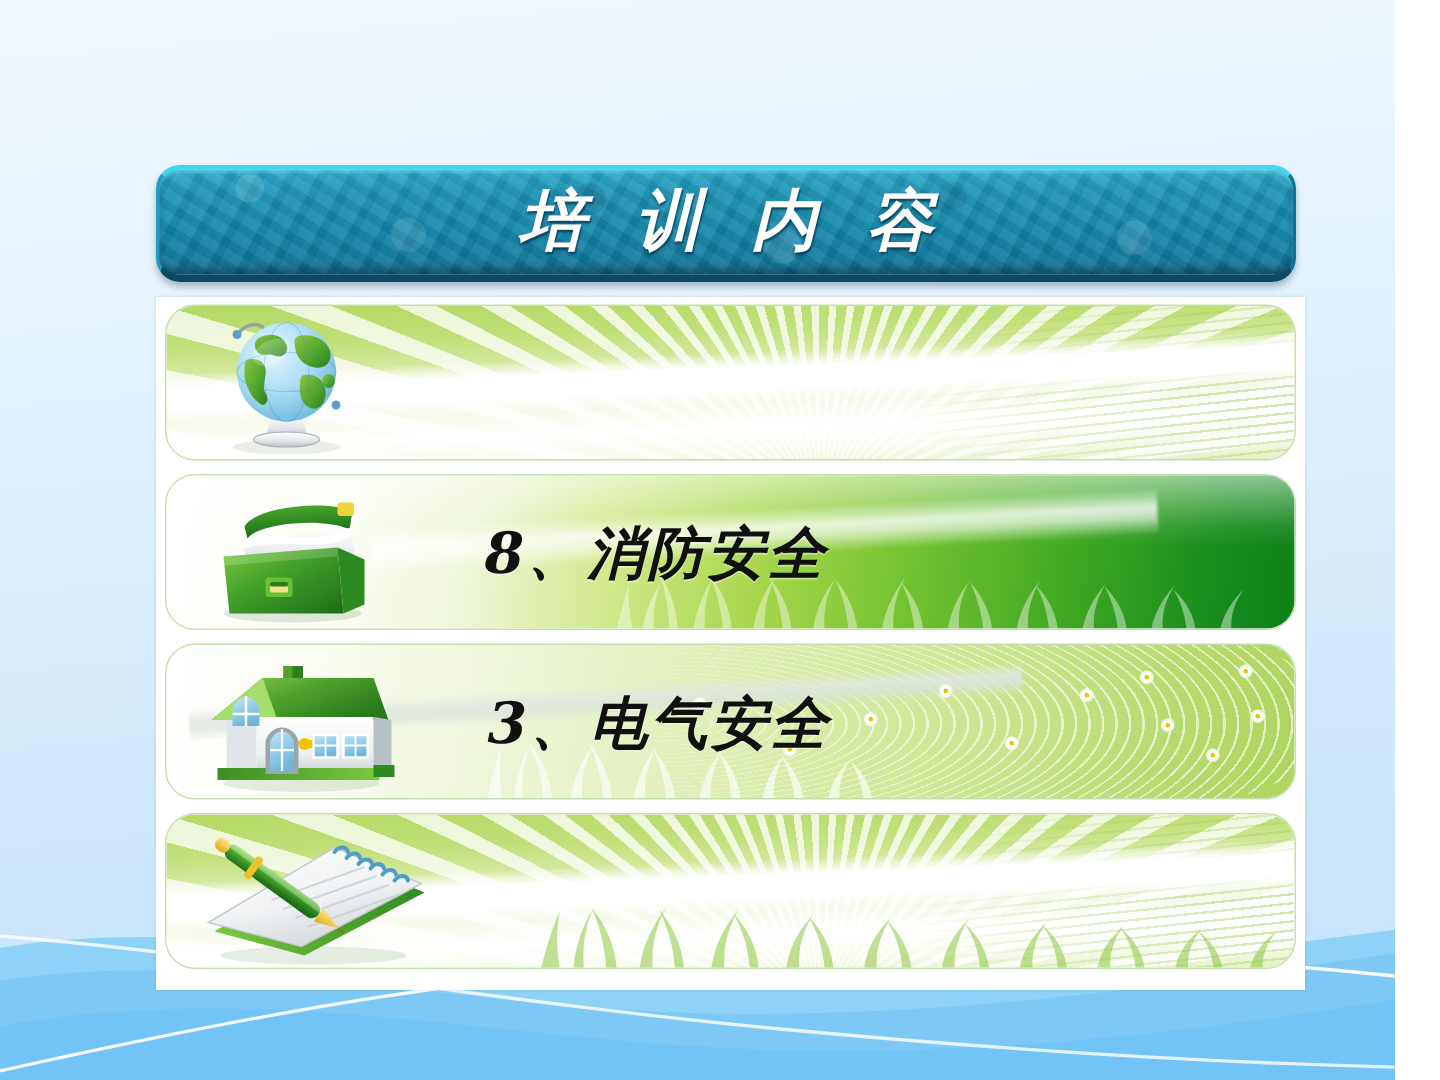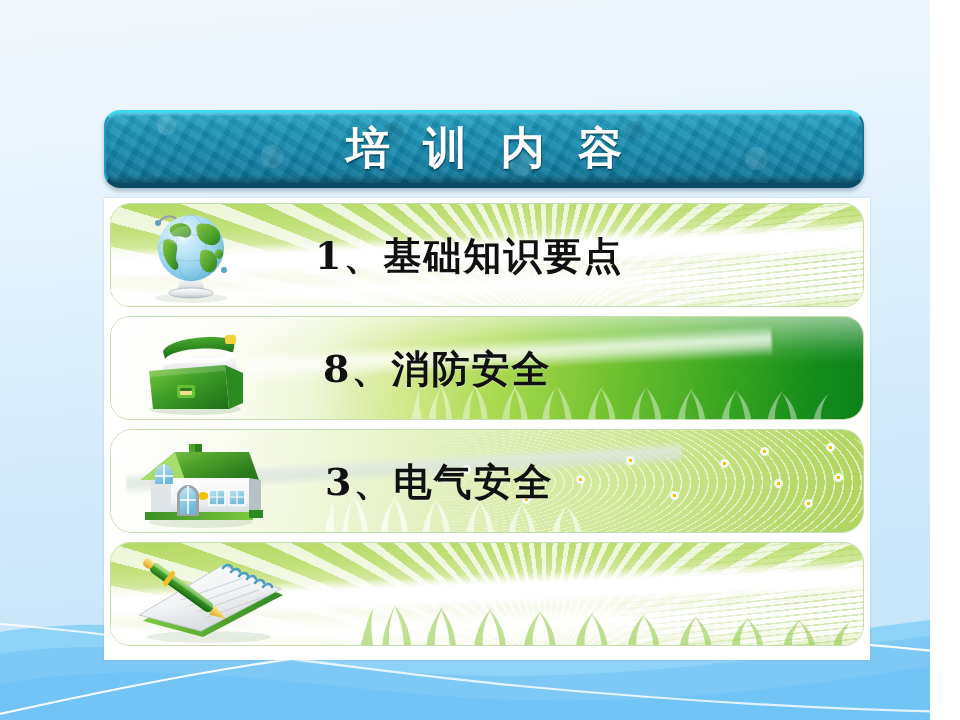--- a/index.html
+++ b/index.html
@@ -20,20 +20,21 @@
     width: 930px;
     height: 720px;
     overflow: hidden;
     background: linear-gradient(175deg,
         #f2f9fe 0%,
         #eaf5fd 18%,
         #ddeffc 42%,
         #d3eafb 62%,
         #cae6fa 80%,
         #c3e3fa 100%);
+    font-style: italic;
   }
 
   
   .wave-band {
     position: absolute;
     left: 0;
     bottom: 0;
     width: 960px;
     height: 140px;
     pointer-events: none;
@@ -105,21 +106,21 @@
     left: 6px;
     width: 754px;
     height: 104px;
     border-radius: 20px;
     overflow: hidden;
     box-sizing: border-box;
     border: 1px solid rgba(150,195,110,0.55);
   }
   .row-1 { top: 5px; }
   .row-2 { top: 118px; }
-  .row-3 { top: 231px; border-radius: 22px; }
+  .row-3 { top: 231px; }
   .row-4 { top: 344px; }
 
   .row-bg {
     position: absolute;
     inset: 0;
   }
 
   
   .bg-sunburst {
     background:
@@ -320,21 +321,20 @@
             <ellipse cx="62" cy="40" rx="33" ry="13"></ellipse>
             <ellipse cx="62" cy="40" rx="15" ry="33"></ellipse>
           </g>
           <path d="M30,14 C35,8 42,7 46,10" stroke="#9aa3a8" stroke-width="2.4" fill="none" stroke-linecap="round"></path>
           <circle cx="29" cy="15" r="3" fill="#5a9fc4"></circle>
           <circle cx="95" cy="62" r="3" fill="#5a9fc4"></circle>
           <ellipse cx="52" cy="27" rx="13" ry="8" fill="#ffffff" opacity="0.22" transform="rotate(-25 52 27)"></ellipse>
         </svg>
       </div>
 
-      <div class="row-label">1、基础知识要点</div>
     </div>
 
     <div class="row row-2">
       <div class="row-bg bg-greengrad"></div>
       <div class="bg-greengrad-top"></div>
       <div class="bg-lightsweep"></div>
       <svg class="grass" viewBox="0 0 754 46" preserveAspectRatio="none">
         <g fill="#ffffff" opacity="0.42">
           <path d="M300,46 C304,34 306,24 309,14 C308,26 310,36 312,46 Z"></path>
           <path d="M318,46 C320,32 325,22 331,12 C326,24 325,36 326,46 Z"></path>

